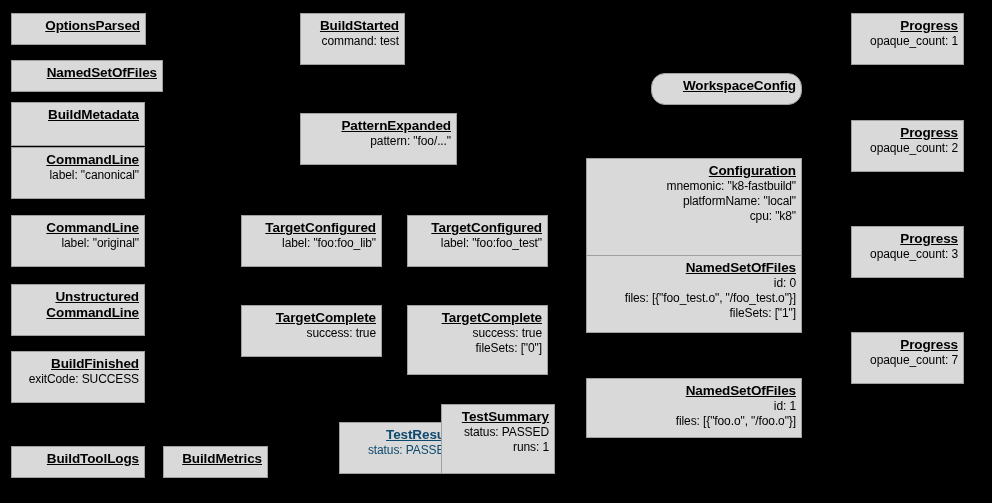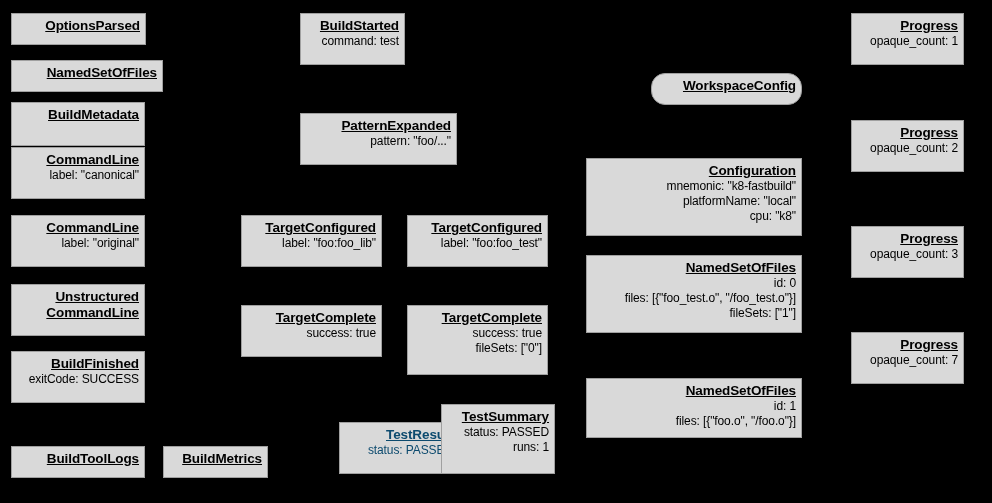--- a/index.html
+++ b/index.html
@@ -133,21 +133,21 @@
     <div class="node" style="left: 441px; top: 404px; width: 114px; height: 70px; background: rgb(217, 217, 217); border-color: rgb(160, 160, 160); color: rgb(0, 0, 0);">
       <div class="node-title">TestSummary</div>
       <div class="node-fields">
         <span class="node-field">status: PASSED</span>
         <span class="node-field">runs: 1</span>
       </div>
     </div>
     <div class="node" style="left: 651px; top: 73px; width: 151px; height: 32px; background: rgb(217, 217, 217); border-color: rgb(160, 160, 160); color: rgb(0, 0, 0); border-radius: 14px;">
       <div class="node-title">WorkspaceConfig</div>
     </div>
-    <div class="node" style="left: 586px; top: 158px; width: 216px; height: 78px; background: rgb(217, 217, 217); border-color: rgb(160, 160, 160); color: rgb(0, 0, 0);">
+    <div class="node" style="left: 586px; top: 158px; width: 216px; height: 98px; background: rgb(217, 217, 217); border-color: rgb(160, 160, 160); color: rgb(0, 0, 0);">
       <div class="node-title">Configuration</div>
       <div class="node-fields">
         <span class="node-field">mnemonic: "k8-fastbuild"</span>
         <span class="node-field">platformName: "local"</span>
         <span class="node-field">cpu: "k8"</span>
       </div>
     </div>
     <div class="node" style="left: 586px; top: 255px; width: 216px; height: 78px; background: rgb(217, 217, 217); border-color: rgb(160, 160, 160); color: rgb(0, 0, 0);">
       <div class="node-title">NamedSetOfFiles</div>
       <div class="node-fields">

